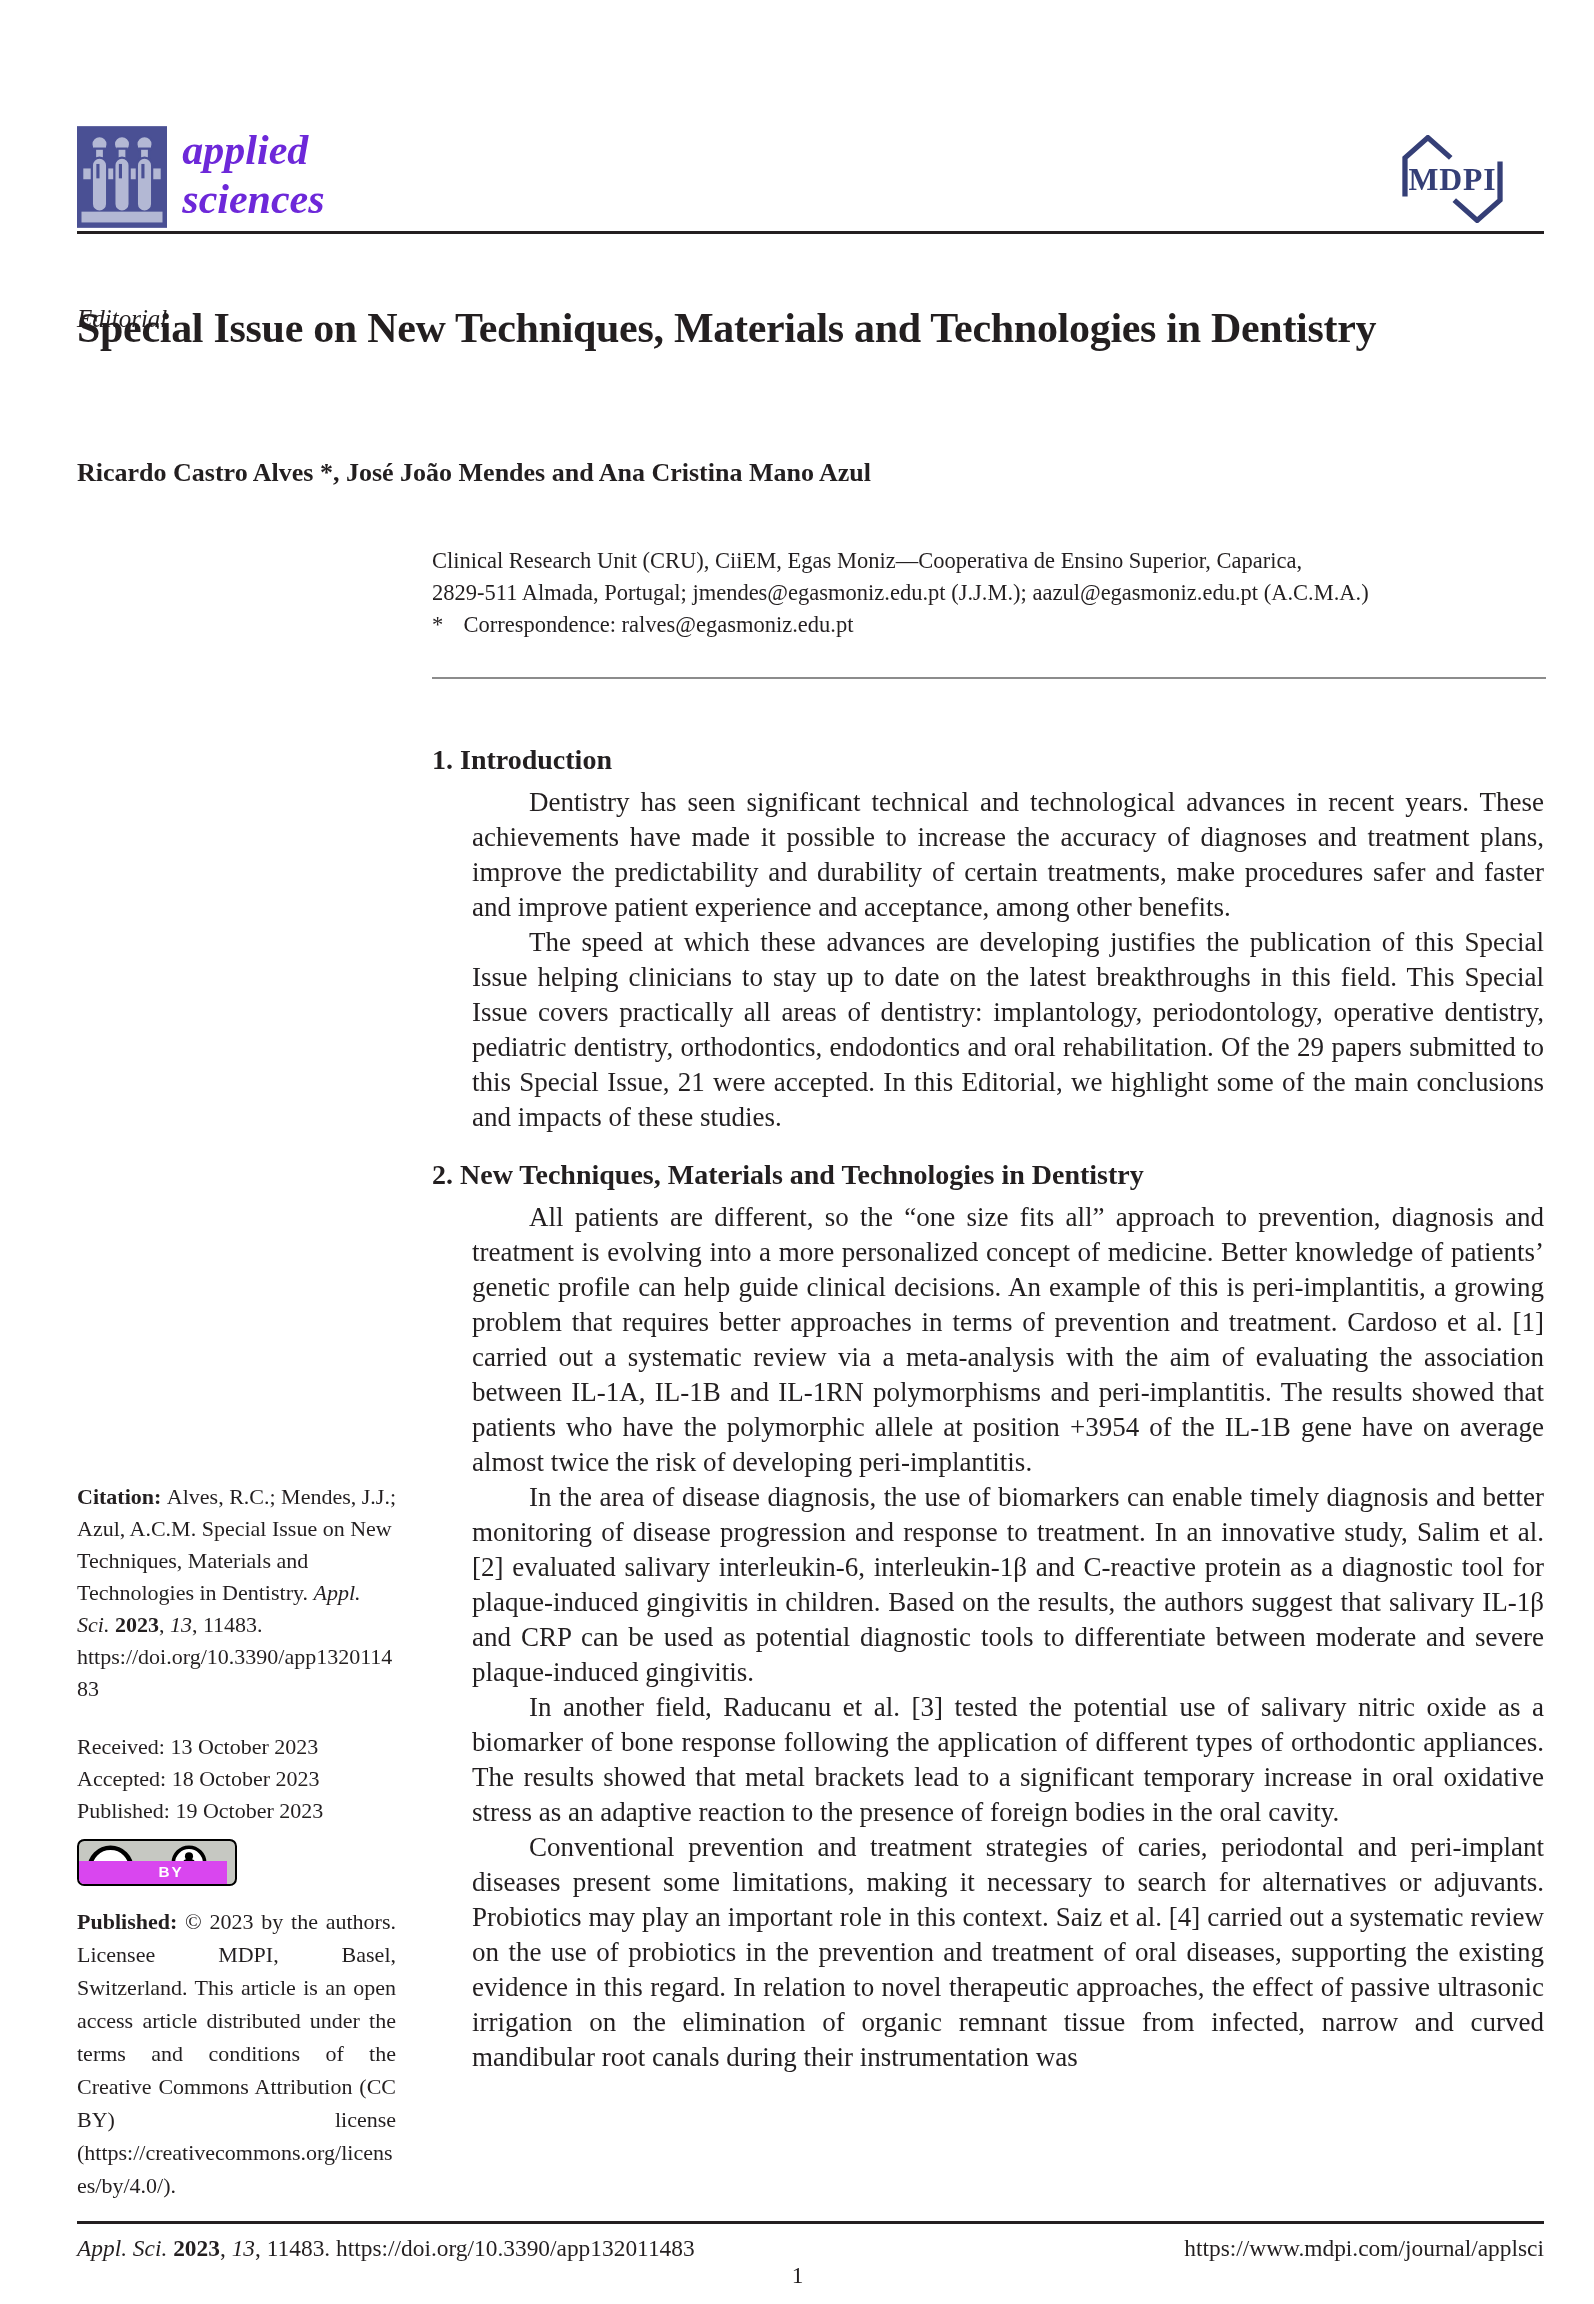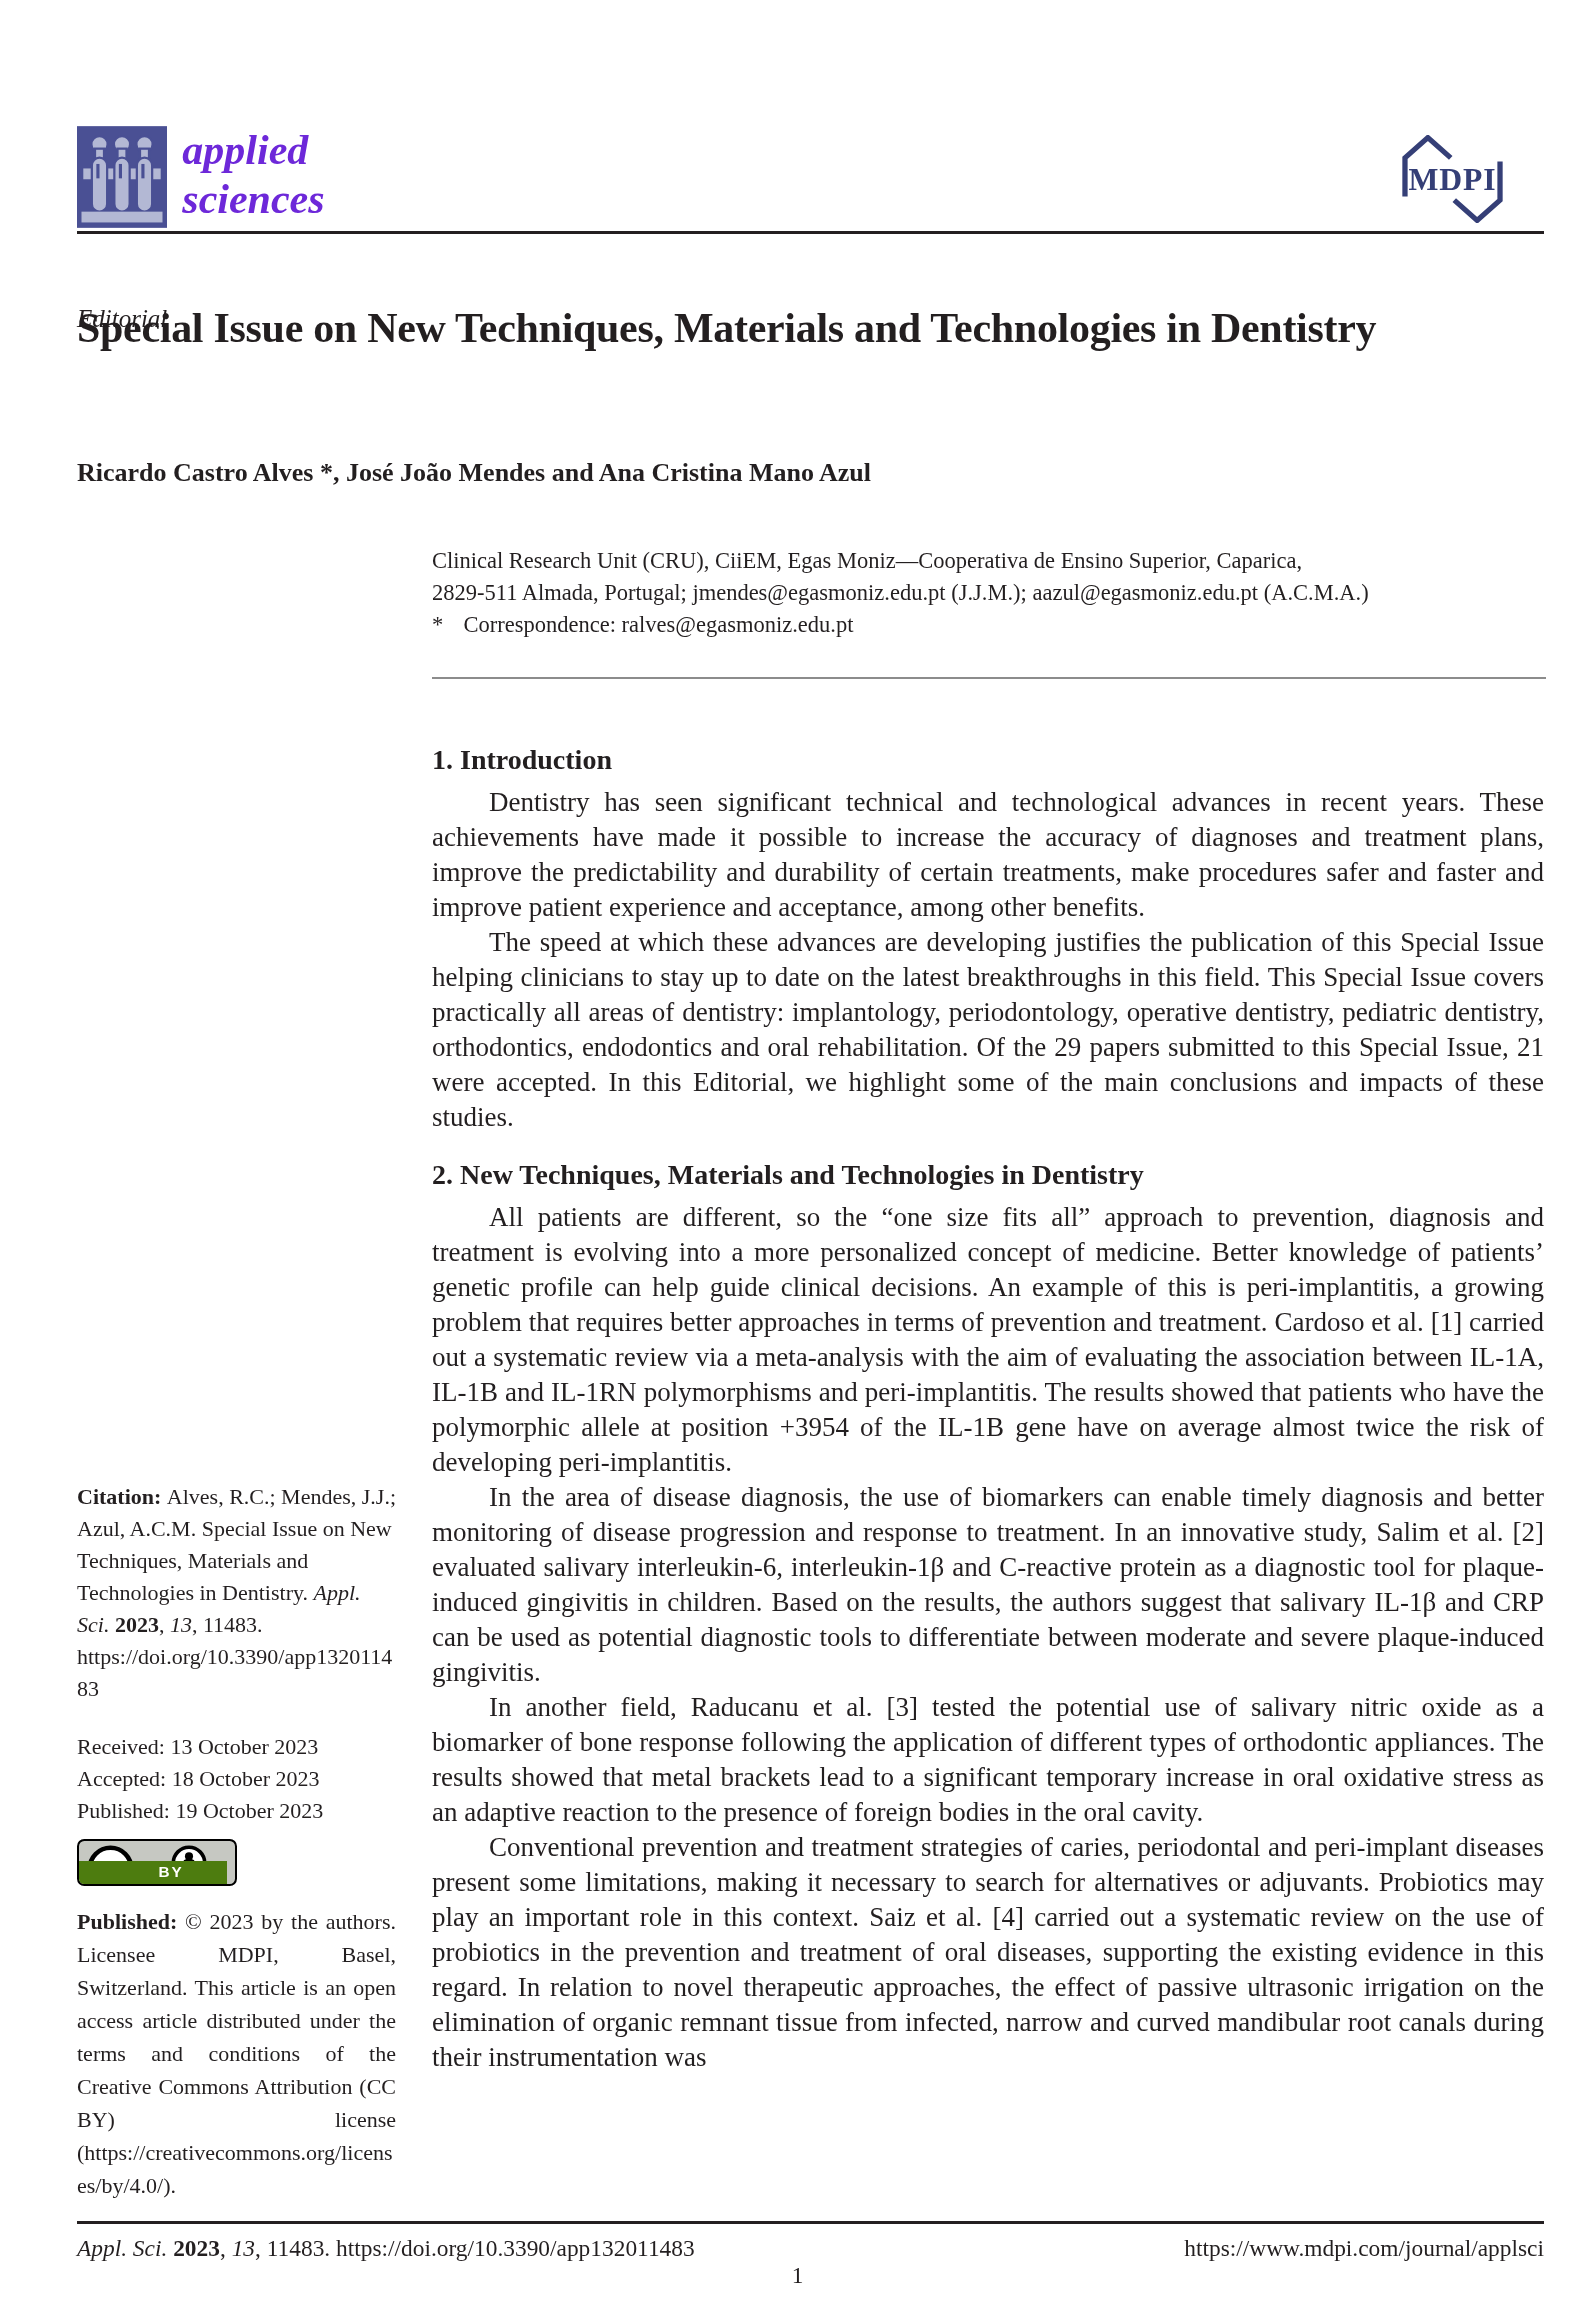--- a/index.html
+++ b/index.html
@@ -30,35 +30,35 @@
 
   
   .affiliation { left:432px; top:545px; width:1114px; font-size:22.5px; line-height:32px; }
   .corr-line { display:flex; }
   .corr-marker { width:31.5px; flex:none; }
   .affil-rule { left:432px; top:677px; width:1114px; height:1.8px; background:#8c8c8c; }
 
   
   .main { left:432px; top:743px; width:1112px; font-size:27px; line-height:35px; text-align:justify; }
   .main h2 { font-size:28px; line-height:34px; font-weight:bold; text-align:left; margin-bottom:8px; }
-  .main p { text-indent:57px; }
+  .main p { text-indent:57px;margin-left:40px; }
   .section-2 { margin-top:23.4px; }
 
   
   .sidebar { left:77px; top:1481px; width:319px; font-size:22px; line-height:32px; }
   .citation { overflow-wrap:anywhere; }
   .b { font-weight:bold; }
   .i { font-style:italic; }
   .dates { margin-top:26px; }
   .cc-badge {
     margin-top:11.7px; width:160px; height:47px; position:relative;
     border:2.7px solid #000; border-radius:7.2px; background:#c6c8c2; overflow:hidden;
   }
   .cc-bar {
-    position:absolute; left:0; right:8px; bottom:0; height:22.5px; background:#4d7c0f;
+    position:absolute; left:0; right:8px; bottom:0; height:22.5px; background:#d946ef;
     color:#fff; font-family:"Liberation Sans", sans-serif; font-weight:bold;
     font-size:15.3px; line-height:22.5px; text-align:center; letter-spacing:1.8px;
     padding-left:36px;
   }
   .cc-circle { position:absolute; left:8px; top:4.5px; }
   .person-circle { position:absolute; left:92px; top:4.5px; }
   .copyright { margin-top:19px; text-align:justify; line-height:33px; overflow-wrap:anywhere; }
 
   
   .footer-rule { left:77px; top:2221px; width:1467px; height:2.7px; background:#231f20; }

